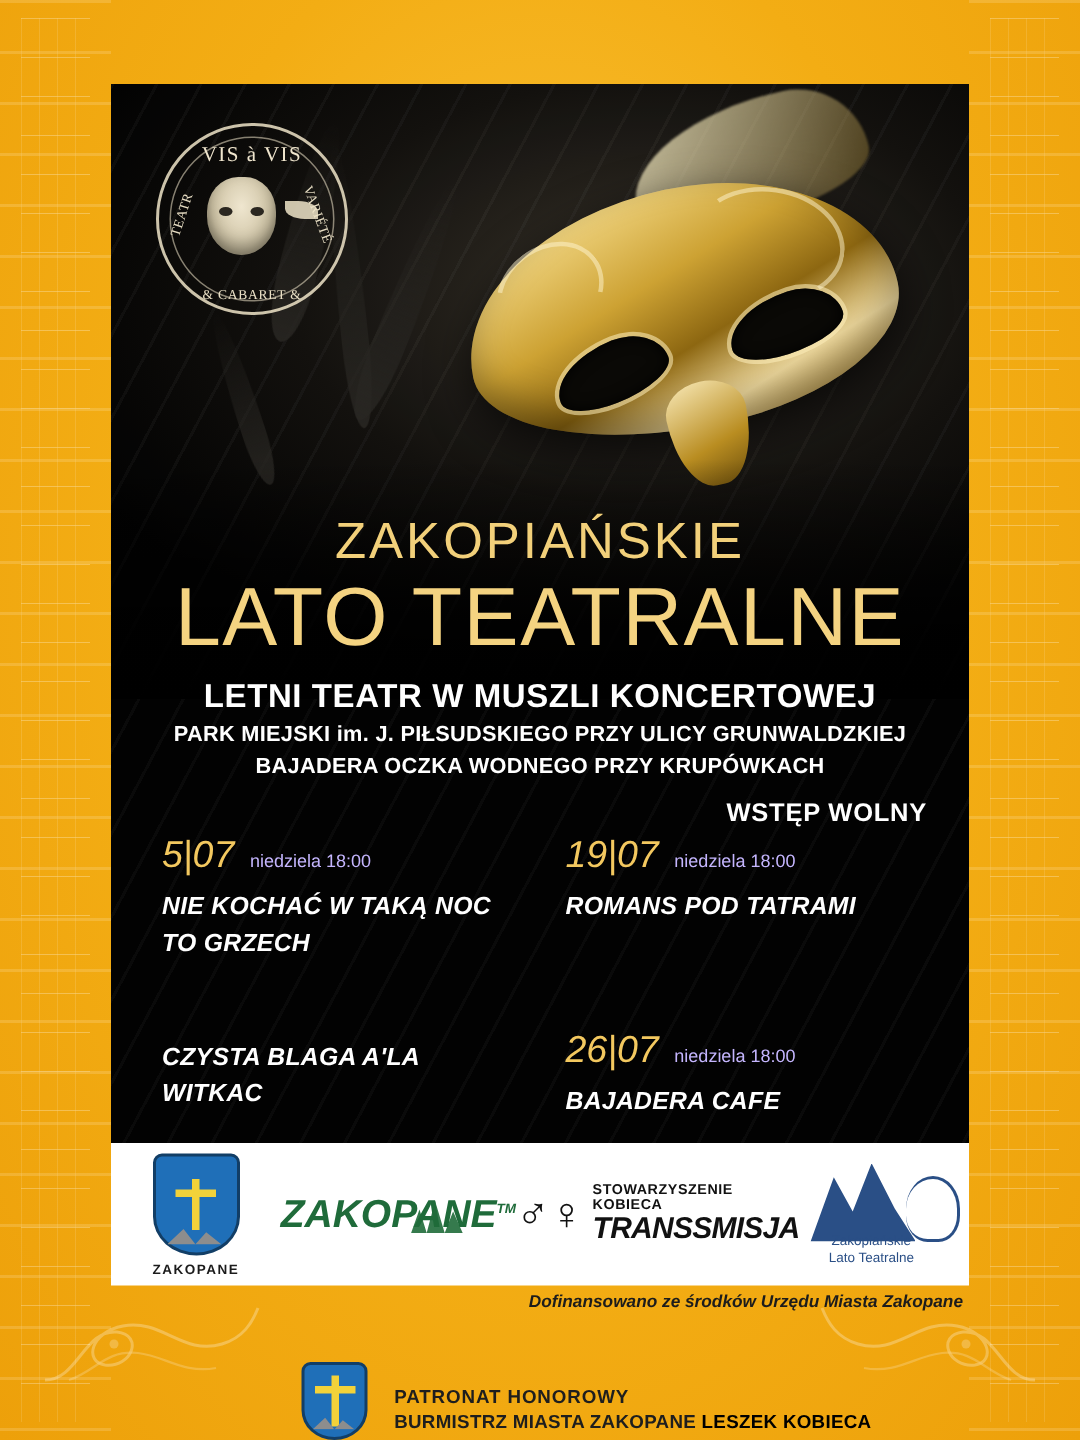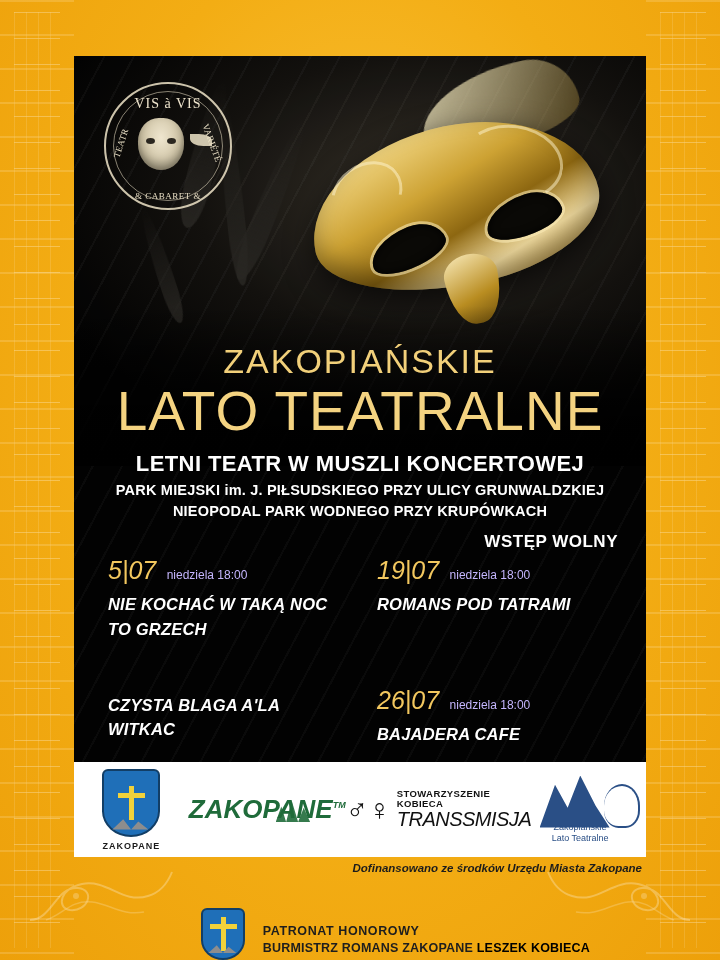--- a/index.html
+++ b/index.html
@@ -409,21 +409,21 @@
     line-height: 1;
   }
   .transs .t1 {
     font-size: 9.5px;
     font-weight: bold;
     letter-spacing: .4px;
     color: #111;
   }
   .transs .t2 {
     font-size: 20px;
-    font-weight: normal;
+    font-weight: bold;
     font-style: italic;
     letter-spacing: -.5px;
     color: #111;
   }
   .zlt-logo {
     position: relative;
     width: 110px;
     height: 72px;
   }
   .zlt-logo .peaks {
@@ -537,21 +537,21 @@
       <div class="seal-arc">&amp; CABARET &amp;</div>
     </div>
 
     <div class="panel-fade"></div>
 
     <div class="headline">
       <div class="h-line1">ZAKOPIAŃSKIE</div>
       <div class="h-line2">LATO TEATRALNE</div>
       <div class="h-line3">LETNI TEATR W MUSZLI KONCERTOWEJ</div>
       <div class="h-line4">PARK MIEJSKI im. J. PIŁSUDSKIEGO PRZY ULICY GRUNWALDZKIEJ</div>
-      <div class="h-line5">NIEOPODAL PARK WODNEGO PRZY KRUPÓWKACH</div>
+      <div class="h-line5">BAJADERA OCZKA WODNEGO PRZY KRUPÓWKACH</div>
       <div class="h-free">WSTĘP WOLNY</div>
     </div>
 
     <div class="program">
       <div class="event">
         <div class="ev-head">
           <span class="ev-date">5|07</span>
           <span class="ev-when">niedziela 18:00</span>
         </div>
         <div class="ev-title">NIE KOCHAĆ W TAKĄ NOC TO GRZECH</div>
@@ -619,18 +619,18 @@
     <div class="sp-col">
       <div class="crest crest-small">
         <div class="cross"></div>
         <div class="mount" style="left:5px;width:28px;height:10px;"></div>
       </div>
       <div class="crest-label" style="font-size:7px;">ZAKOPANE</div>
     </div>
     <div class="footer-text">
       <div class="f1">PATRONAT HONOROWY</div>
       <div class="f2">
-        <span>BURMISTRZ ROMANS ZAKOPANE </span><span class="name">LESZEK KOBIECA</span>
+        <span>BURMISTRZ MIASTA ZAKOPANE </span><span class="name">LESZEK KOBIECA</span>
       </div>
     </div>
   </div>
 
 </div>
 
 </body></html>

